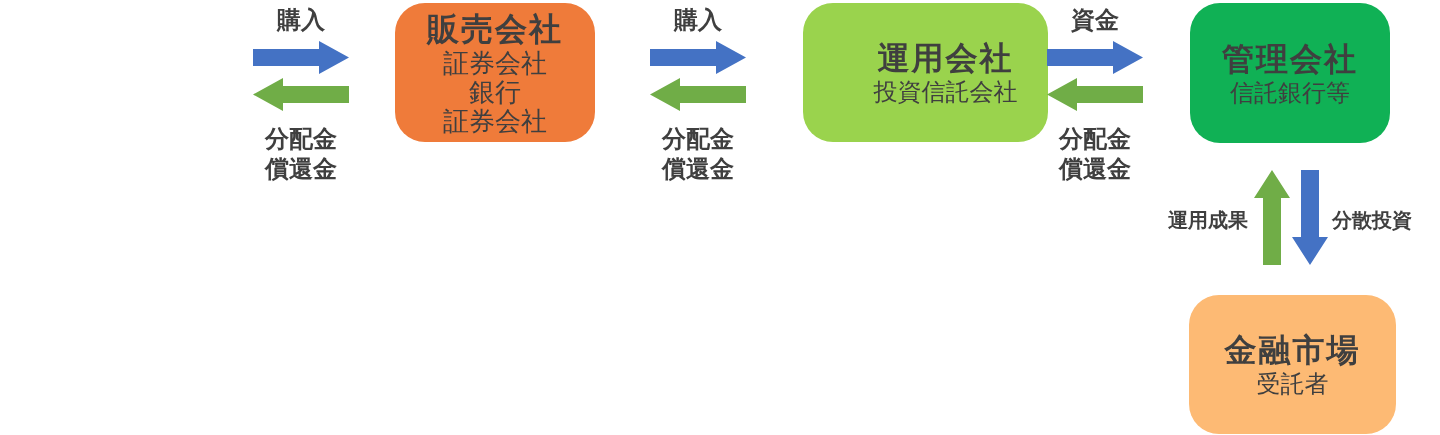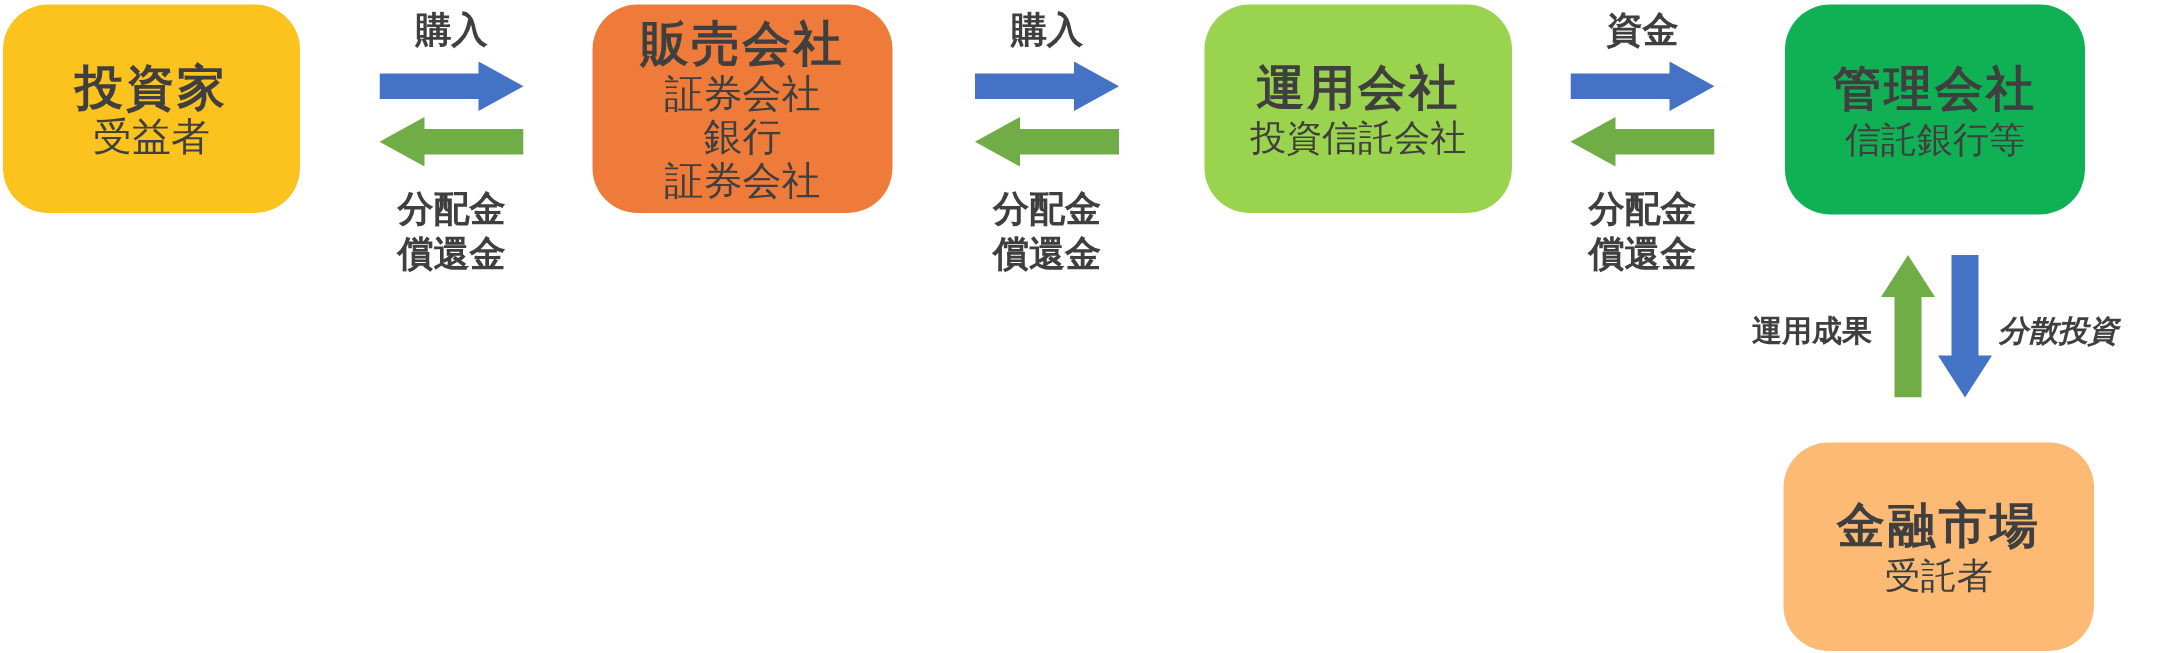--- a/index.html
+++ b/index.html
@@ -34,31 +34,27 @@
   .flow-label.top  { margin-bottom:7px; }
   .arrow-svg { display:block; }
   .arrow-left-svg { margin-top:4px; }
   .flow-label.ret1 { margin-top:13px; line-height:30px; }
   .flow-label.ret2 { line-height:30px; }
   
   .v-up   { position:absolute; left:1254px; top:170px; }
   .v-down { position:absolute; left:1292px; top:170px; }
   .vlabel { position:absolute; top:206px; font-size:20px; font-weight:700; line-height:28px; white-space:nowrap; }
   .vlabel-left  { left:1144px; width:104px; text-align:right; }
-  .vlabel-right { left:1332px;font-style:italic; }
+  .vlabel-right { left:1332px; }
 </style>
 </head>
 <body>
 
 <div class="stage">
 
-  <div class="node node-investor" style="background-color: rgb(252, 194, 29);">
-    <div class="node-title">投資家</div>
-    <div class="node-sub">受益者</div>
-  </div>
 
   <div class="hflow hflow-1">
     <div class="flow-label top">購入</div>
     <svg class="arrow-svg" width="96" height="33" viewBox="0 0 96 33">
       <polygon points="0,8 66,8 66,0 96,16.5 66,33 66,25 0,25" fill="#4472C4"></polygon>
     </svg>
     <svg class="arrow-svg arrow-left-svg" width="96" height="33" viewBox="0 0 96 33">
       <polygon points="96,8 30,8 30,0 0,16.5 30,33 30,25 96,25" fill="#70AD47"></polygon>
     </svg>
     <div class="flow-label ret1">分配金</div>
@@ -77,21 +73,21 @@
     <svg class="arrow-svg" width="96" height="33" viewBox="0 0 96 33">
       <polygon points="0,8 66,8 66,0 96,16.5 66,33 66,25 0,25" fill="#4472C4"></polygon>
     </svg>
     <svg class="arrow-svg arrow-left-svg" width="96" height="33" viewBox="0 0 96 33">
       <polygon points="96,8 30,8 30,0 0,16.5 30,33 30,25 96,25" fill="#70AD47"></polygon>
     </svg>
     <div class="flow-label ret1">分配金</div>
     <div class="flow-label ret2">償還金</div>
   </div>
 
-  <div class="node node-manager" style="background-color: rgb(154, 211, 77);">
+  <div class="node node-manager" style="background-color: rgb(154, 211, 77); padding-left: 40px;">
     <div class="node-title">運用会社</div>
     <div class="node-sub">投資信託会社</div>
   </div>
 
   <div class="hflow hflow-3">
     <div class="flow-label top">資金</div>
     <svg class="arrow-svg" width="96" height="33" viewBox="0 0 96 33">
       <polygon points="0,8 66,8 66,0 96,16.5 66,33 66,25 0,25" fill="#4472C4"></polygon>
     </svg>
     <svg class="arrow-svg arrow-left-svg" width="96" height="33" viewBox="0 0 96 33">

